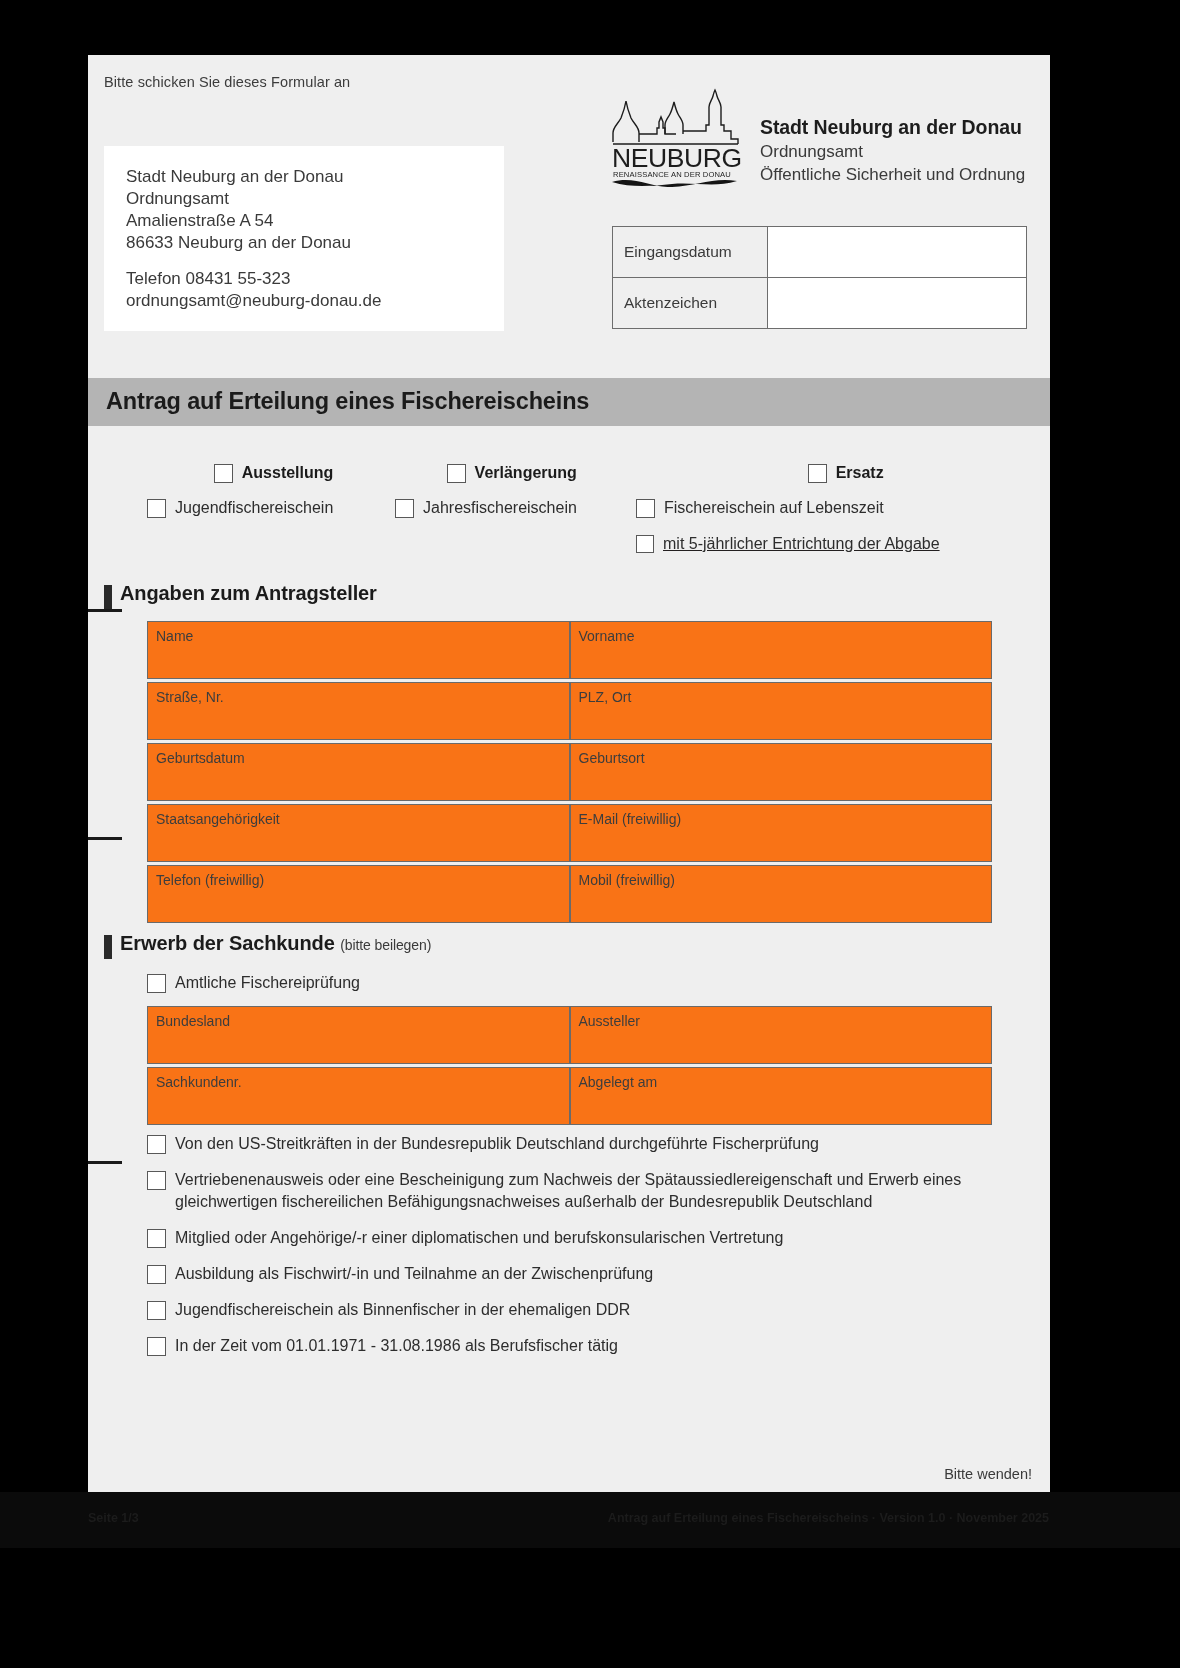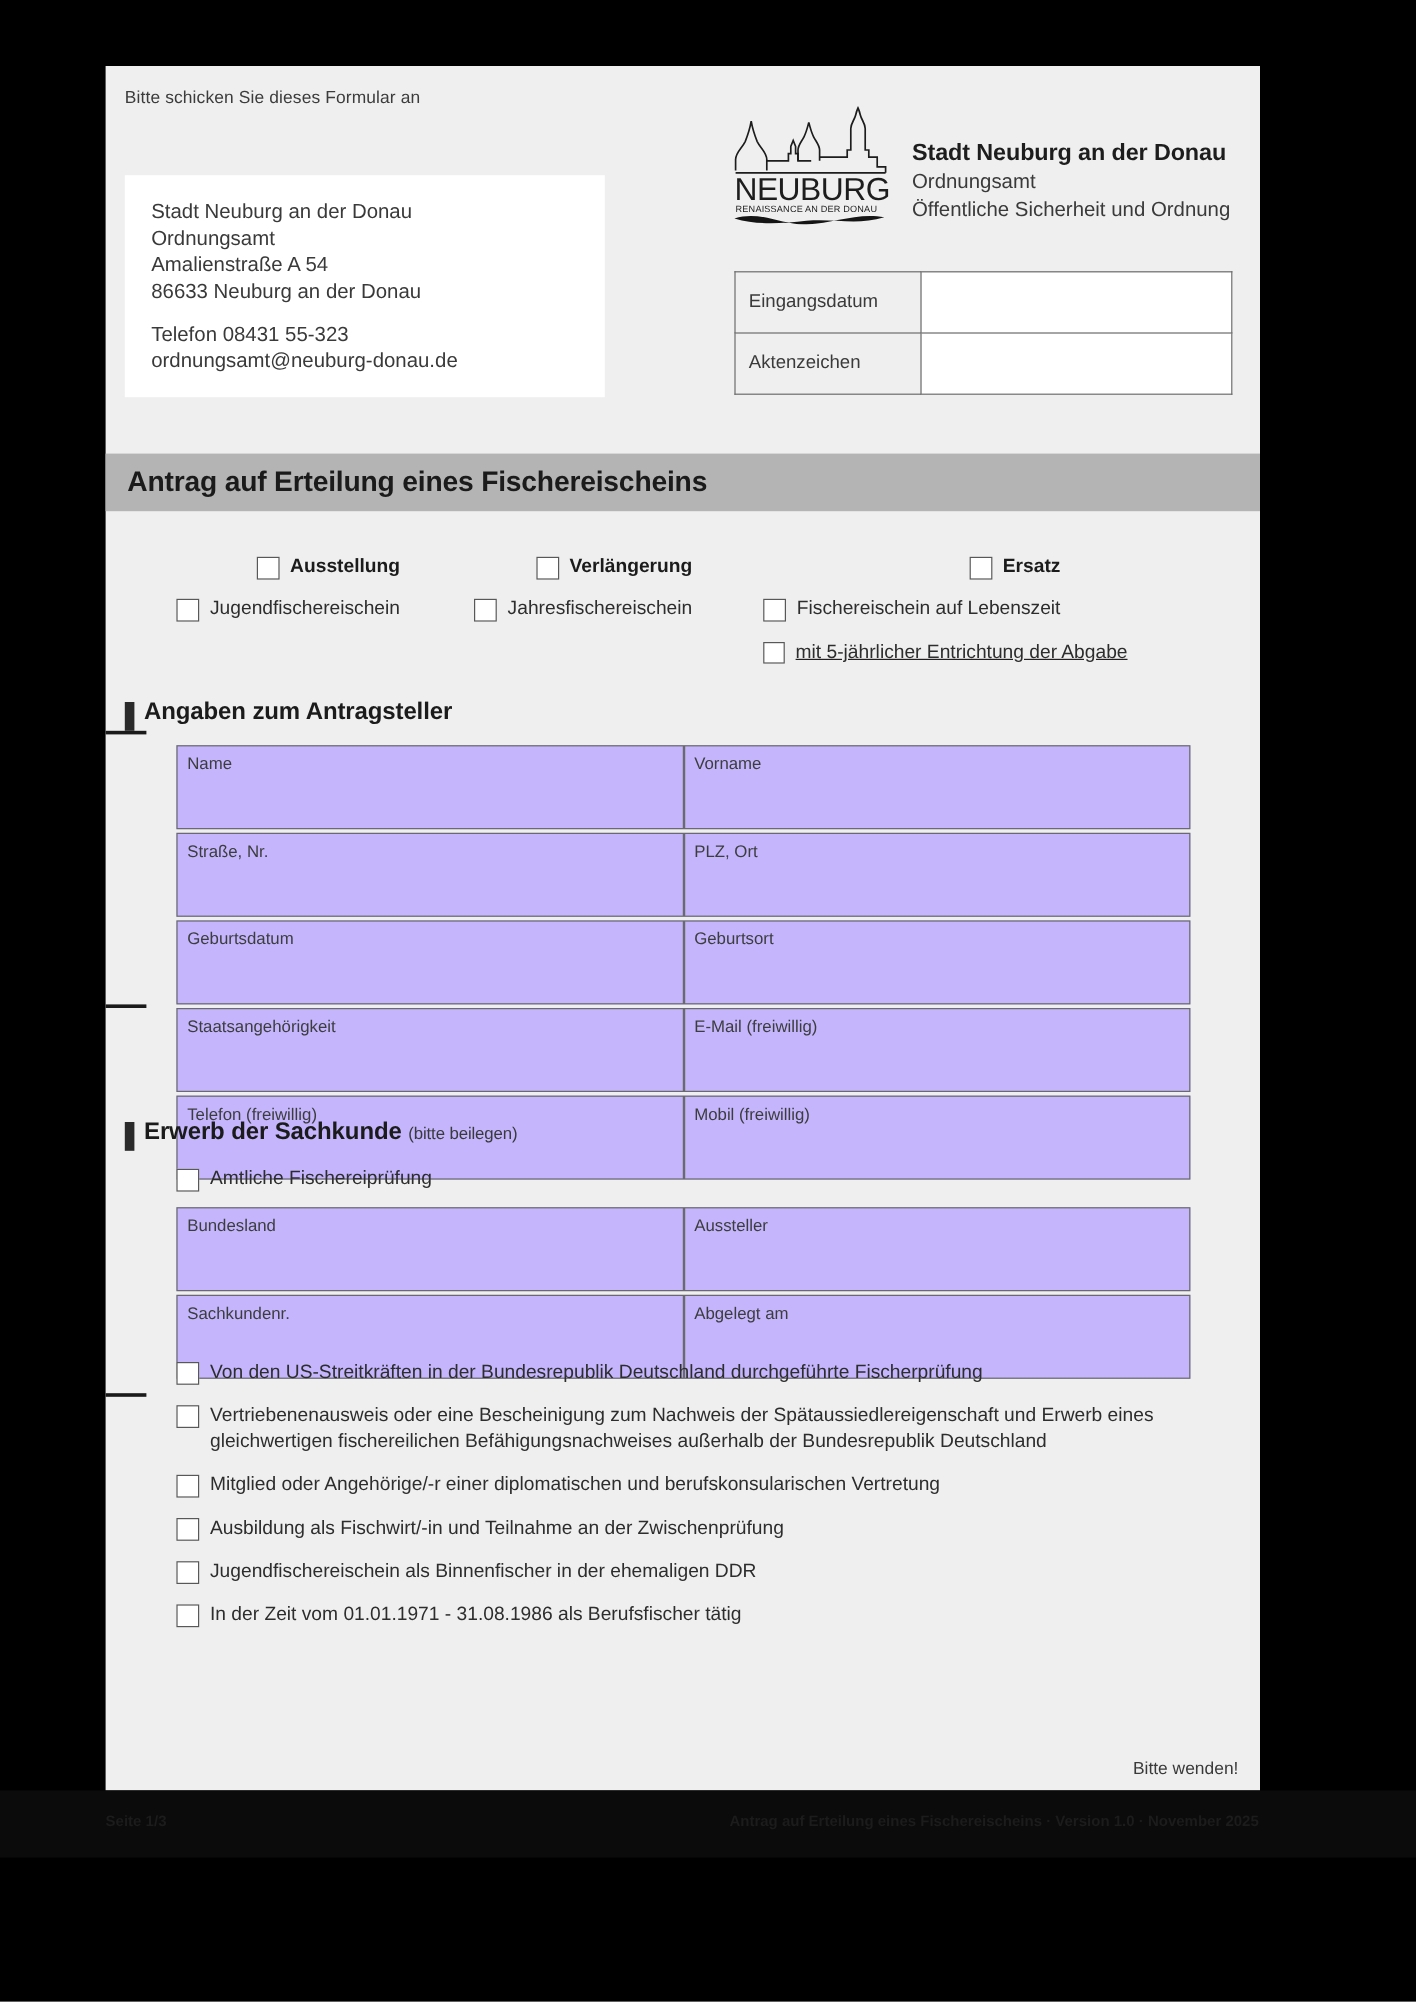--- a/index.html
+++ b/index.html
@@ -125,25 +125,25 @@
 
   
   .ftab{
     position:absolute;left:59px;
     width:845px;
     border-collapse:separate;
     border-spacing:0 3px;
   }
   .ftab td{
     border:1px solid #6a6a6a;
-    background:#c4b5fd;
+    background:#f97316;
     width:50%;
     height:50px;
     vertical-align:top;
-    padding:6px 0 12px 8px;
+    padding:6px 0 0 8px;
     font-size:14px;color:#3d3d3d;
   }
 
   
   .optlist{position:absolute;left:59px;width:890px;}
   .optrow{display:flex;align-items:flex-start;margin-bottom:14px;}
   .optrow .box{margin-top:2px;}
   .opttxt{font-size:16px;line-height:22px;color:#2d2d2d;max-width:820px;}
 
   

